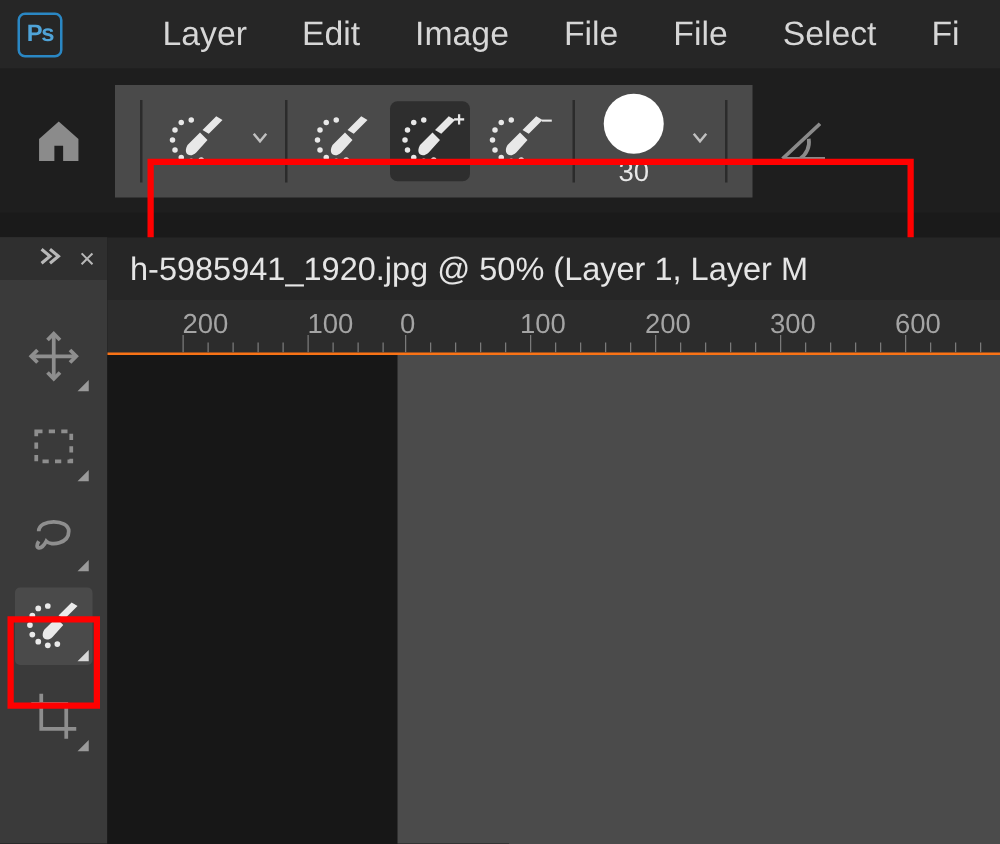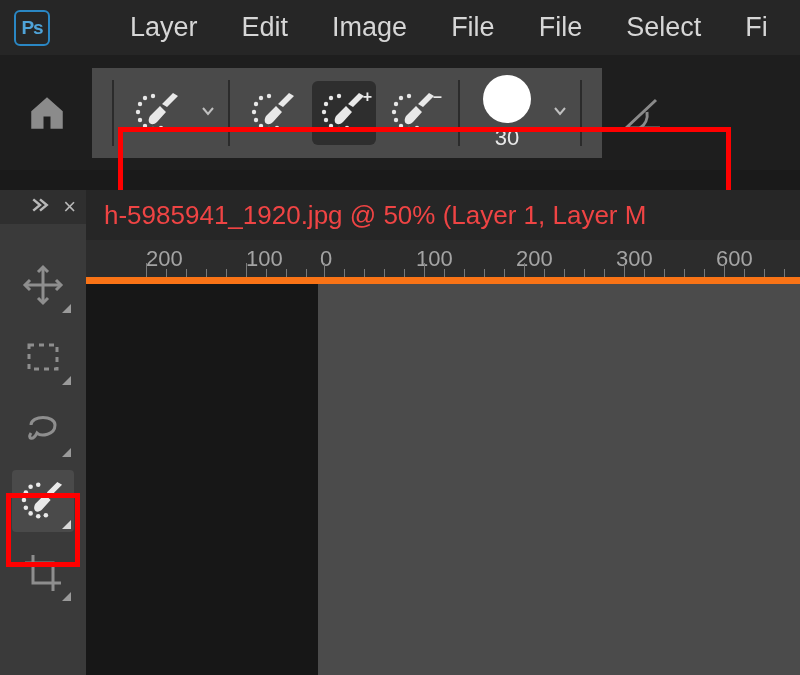--- a/index.html
+++ b/index.html
@@ -112,27 +112,27 @@
   .hb-tool { left: 6px; top: 493px; width: 74px; height: 74px; }
 
   
   .doc-area {
     position: absolute; left: 86px; top: 190px;
     right: 0; bottom: 0;
     background: #1a1a1a;
   }
   .doc-tab {
     height: 50px; display:flex; align-items:center;
-    padding-left: 18px; font-size: 26px; color:#ef4444;
+    padding-left: 18px; font-size: 26px; color:#e5e5e5;
     background: #262626;
   }
   .ruler {
     height: 44px; position: relative;
     background: #2c2c2c;
-    border-bottom: 7px solid #f97316;
+    border-bottom: 2px solid #f97316;
     overflow: hidden;
   }
   .ruler-major {
     position:absolute; top:6px; font-size:22px; color:#a4a4a4;
   }
   .ruler-lines { position:absolute; left:0; right:0; bottom:0; height:14px; }
   .ruler-lines span {
     position:absolute; bottom:0; width:1px; background:#7a7a7a;
   }
   .canvas-bg {

